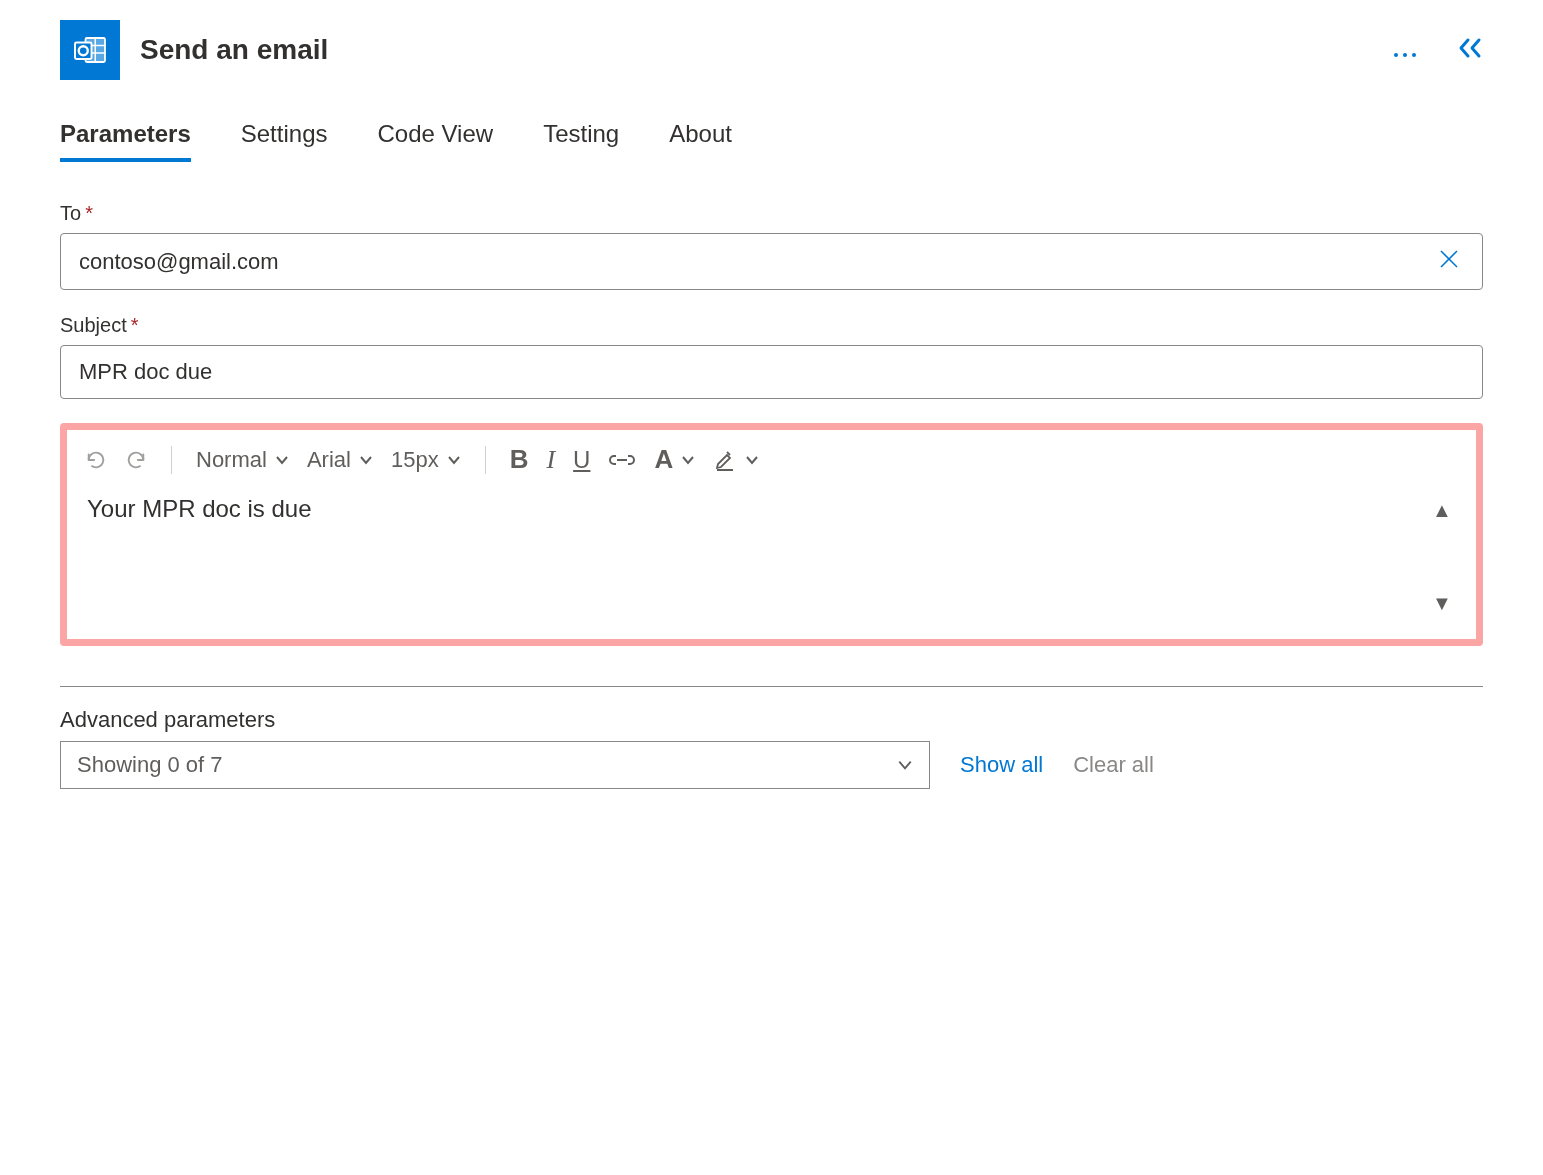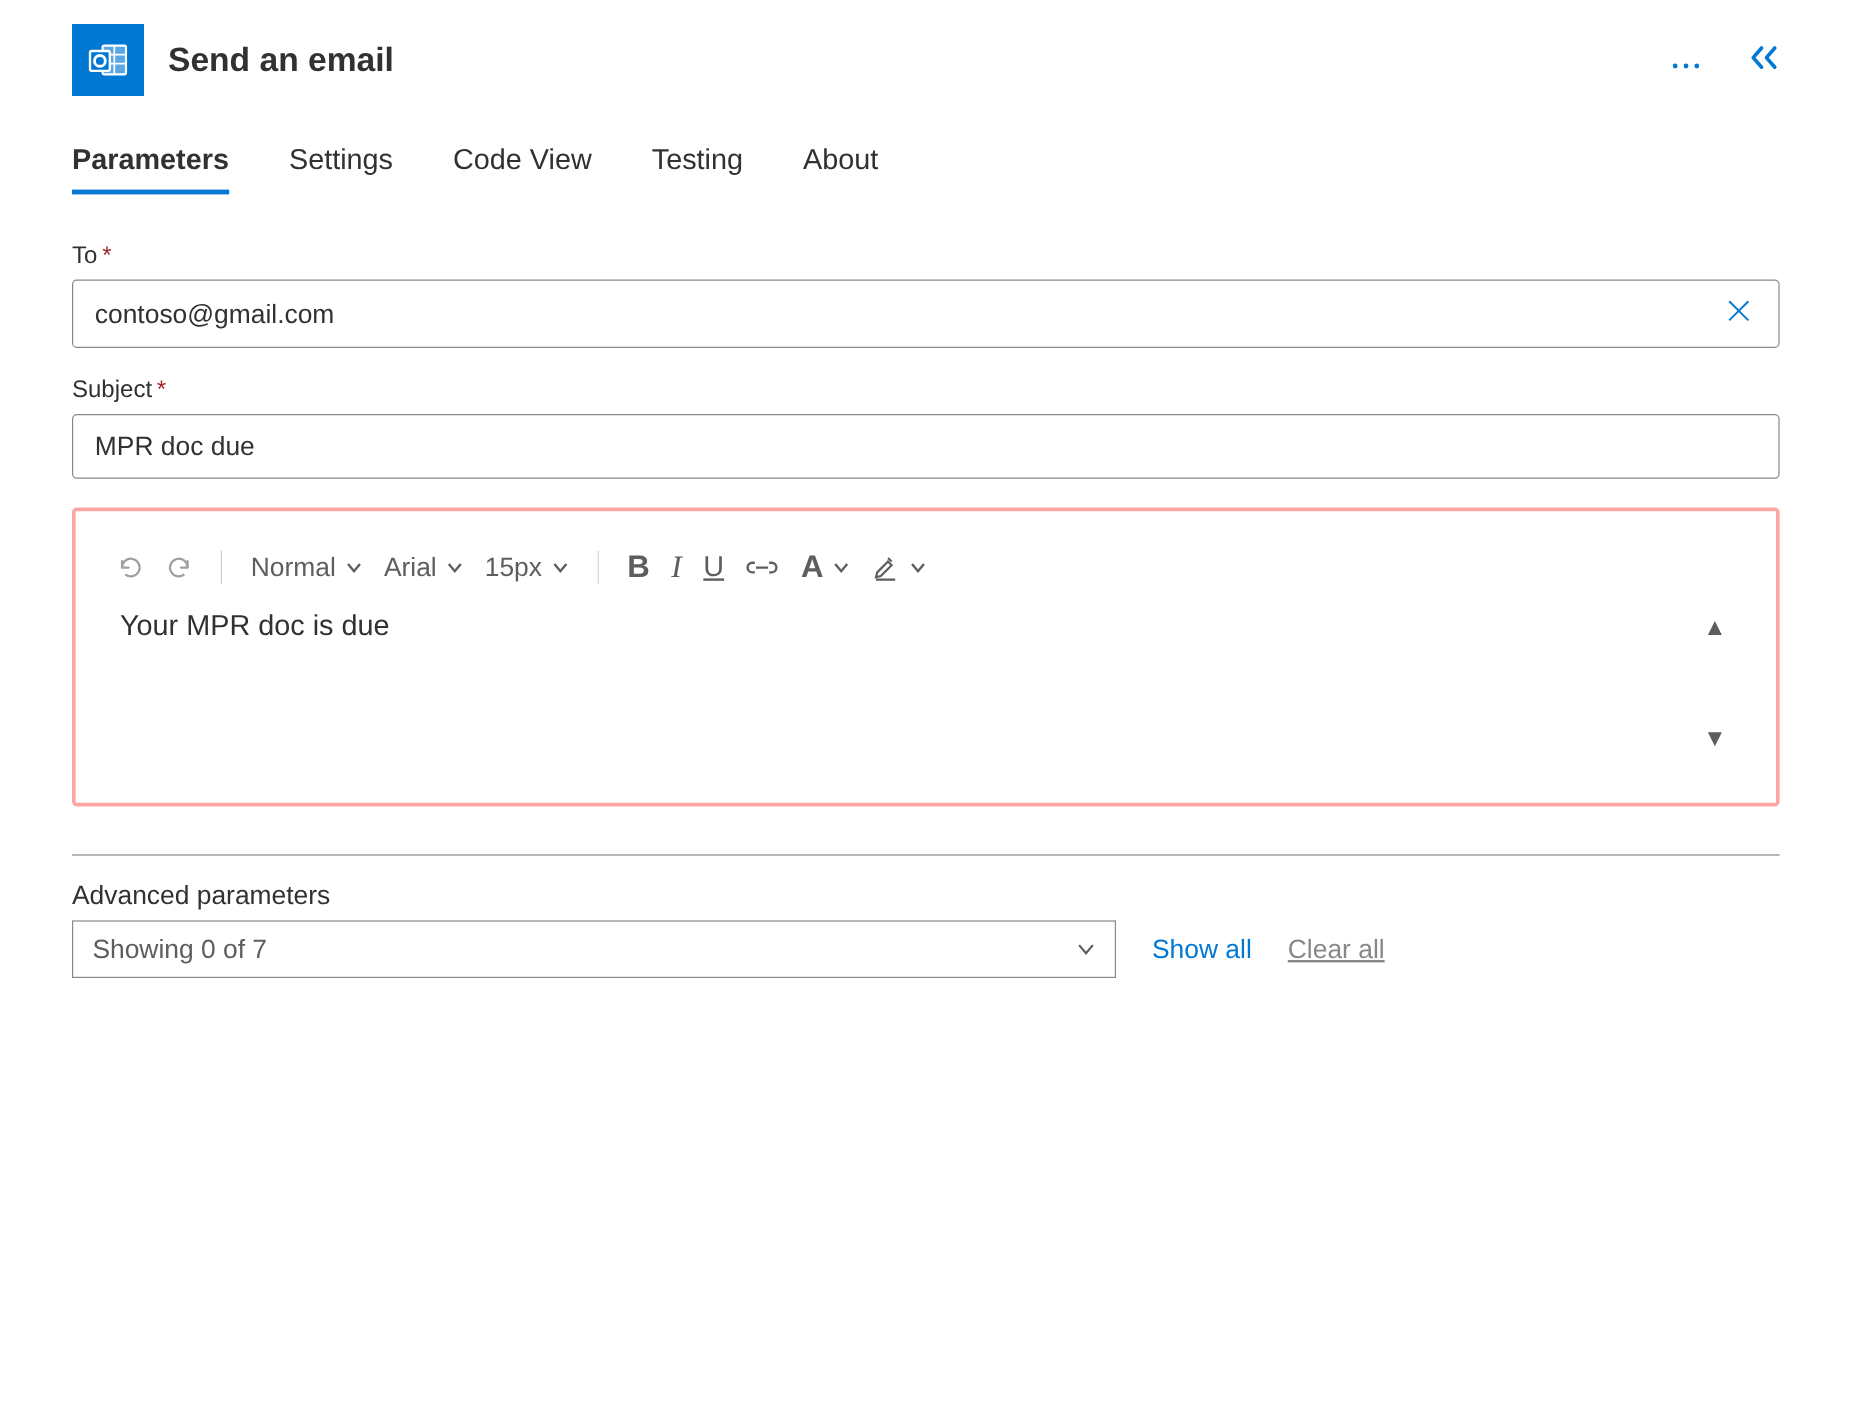--- a/index.html
+++ b/index.html
@@ -89,23 +89,23 @@
     font-family: inherit;
     color: #323130;
   }
   .clear-x {
     color: #0078d4;
     font-size: 26px;
     cursor: pointer;
     padding: 0 6px;
   }
   .editor-box {
-    border: 3px solid #fca5a5;
+    border: 7px solid #fca5a5;
     border-radius: 4px;
-    padding: 17px;
+    padding: 0;
   }
   .toolbar {
     display: flex;
     align-items: center;
     gap: 18px;
     padding: 14px 18px;
     color: #605e5c;
     font-size: 20px;
   }
   .tb-btn {
@@ -171,21 +171,21 @@
     border: 1px solid #8a8886;
     padding: 10px 16px;
     font-size: 22px;
     color: #605e5c;
     display: flex;
     align-items: center;
     justify-content: space-between;
     cursor: pointer;
   }
   .link-showall { color: #0078d4; font-size: 22px; cursor: pointer; }
-  .link-clearall { color: #8a8886; font-size: 22px; text-decoration: underline; cursor: pointer; }
+  .link-clearall { color: #8a8886; font-size: 22px; cursor: pointer; }
 </style>
 </head>
 <body>
 
 <div class="page">
 
   <div class="header-row">
     <div class="outlook-icon">
       <svg width="36" height="36" viewBox="0 0 24 24" fill="none">
         <rect x="9" y="4" width="13" height="16" rx="1" fill="#fff" fill-opacity="0.35"></rect>

